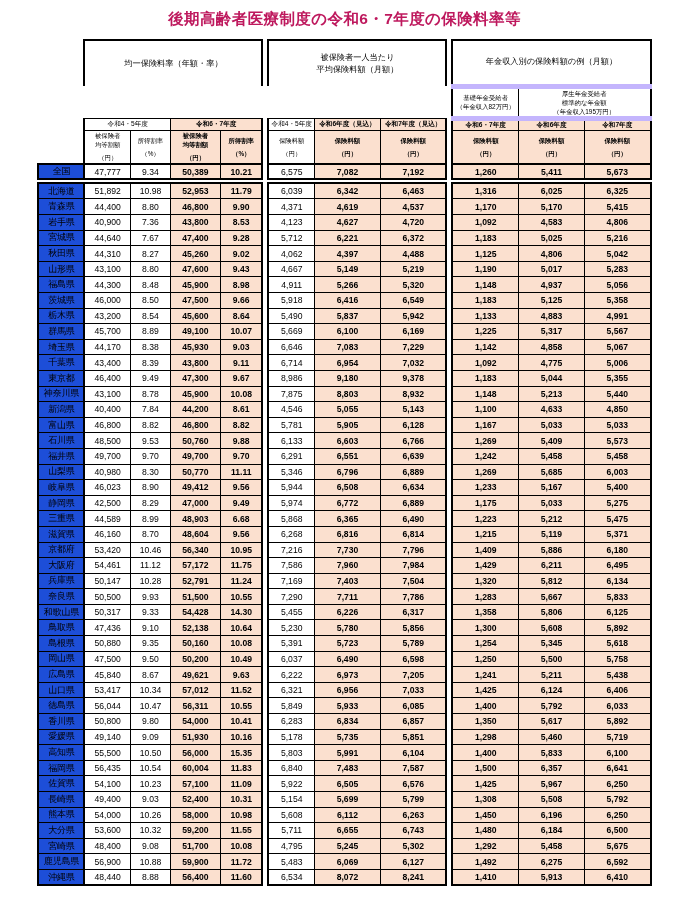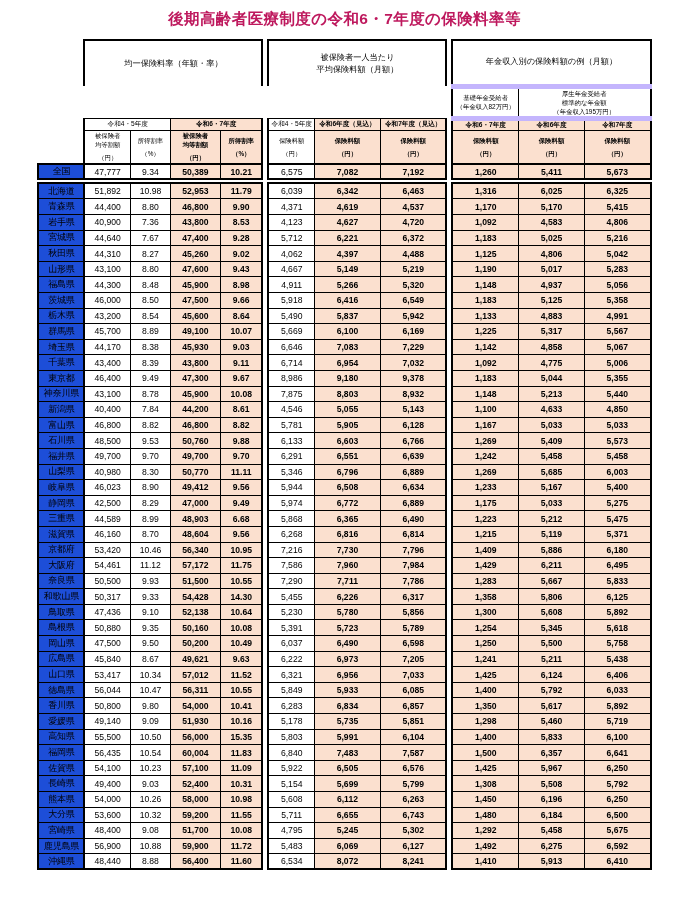--- a/index.html
+++ b/index.html
@@ -625,20 +625,35 @@
           <td class="gut"></td>
           <td class="num bl2 br bt">7,586</td>
           <td class="num hl br bt">7,960</td>
           <td class="num hl br2 bt">7,984</td>
           <td class="gut"></td>
           <td class="num hl bl2 br bt">1,429</td>
           <td class="num hl br bt">6,211</td>
           <td class="num hl br2 bt">6,495</td>
         </tr>
         <tr>
+          <td class="pref bl2 br2 bt">兵庫県</td>
+          <td class="num bl2 br bt">50,147</td>
+          <td class="num br bt">10.28</td>
+          <td class="num hl br bt">52,791</td>
+          <td class="num hl br2 bt">11.24</td>
+          <td class="gut"></td>
+          <td class="num bl2 br bt">7,169</td>
+          <td class="num hl br bt">7,403</td>
+          <td class="num hl br2 bt">7,504</td>
+          <td class="gut"></td>
+          <td class="num hl bl2 br bt">1,320</td>
+          <td class="num hl br bt">5,812</td>
+          <td class="num hl br2 bt">6,134</td>
+        </tr>
+        <tr>
           <td class="pref bl2 br2 bt">奈良県</td>
           <td class="num bl2 br bt">50,500</td>
           <td class="num br bt">9.93</td>
           <td class="num hl br bt">51,500</td>
           <td class="num hl br2 bt">10.55</td>
           <td class="gut"></td>
           <td class="num bl2 br bt">7,290</td>
           <td class="num hl br bt">7,711</td>
           <td class="num hl br2 bt">7,786</td>
           <td class="gut"></td>

